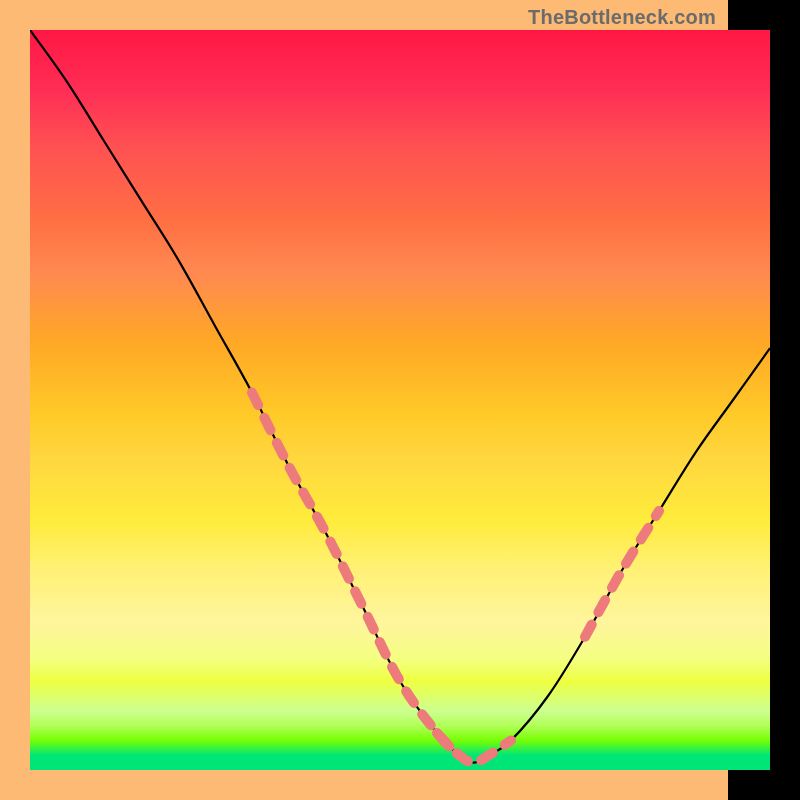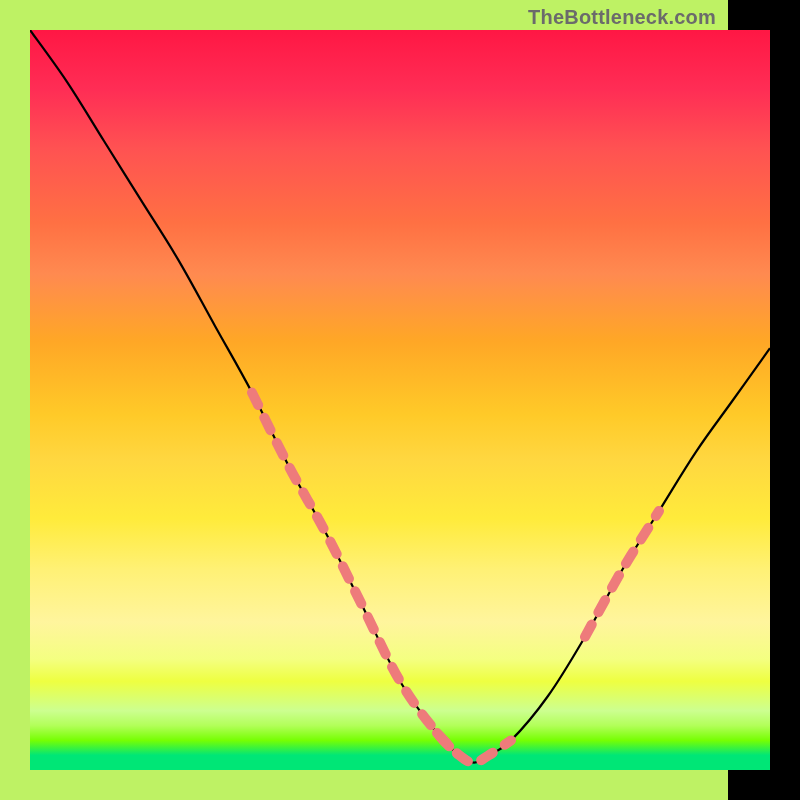--- a/index.html
+++ b/index.html
@@ -1,21 +1,21 @@
 <!DOCTYPE html>
 <html><head>
 <meta charset="utf-8">
 <style>
   * { margin: 0; padding: 0; box-sizing: border-box; }
   html, body { width: 800px; height: 800px; overflow: hidden; background: #000; }
   .chart-container {
     position: relative;
     width: 728px;
     height: 800px;
-    background: #bef264;
+    background: #fdba74;
   }
   .plot-area {
     position: absolute;
     left: 30px;
     top: 30px;
     width: 740px;
     height: 740px;
     background: linear-gradient(to bottom,
       #ff1744 0%,
       #ff2d55 8%,

